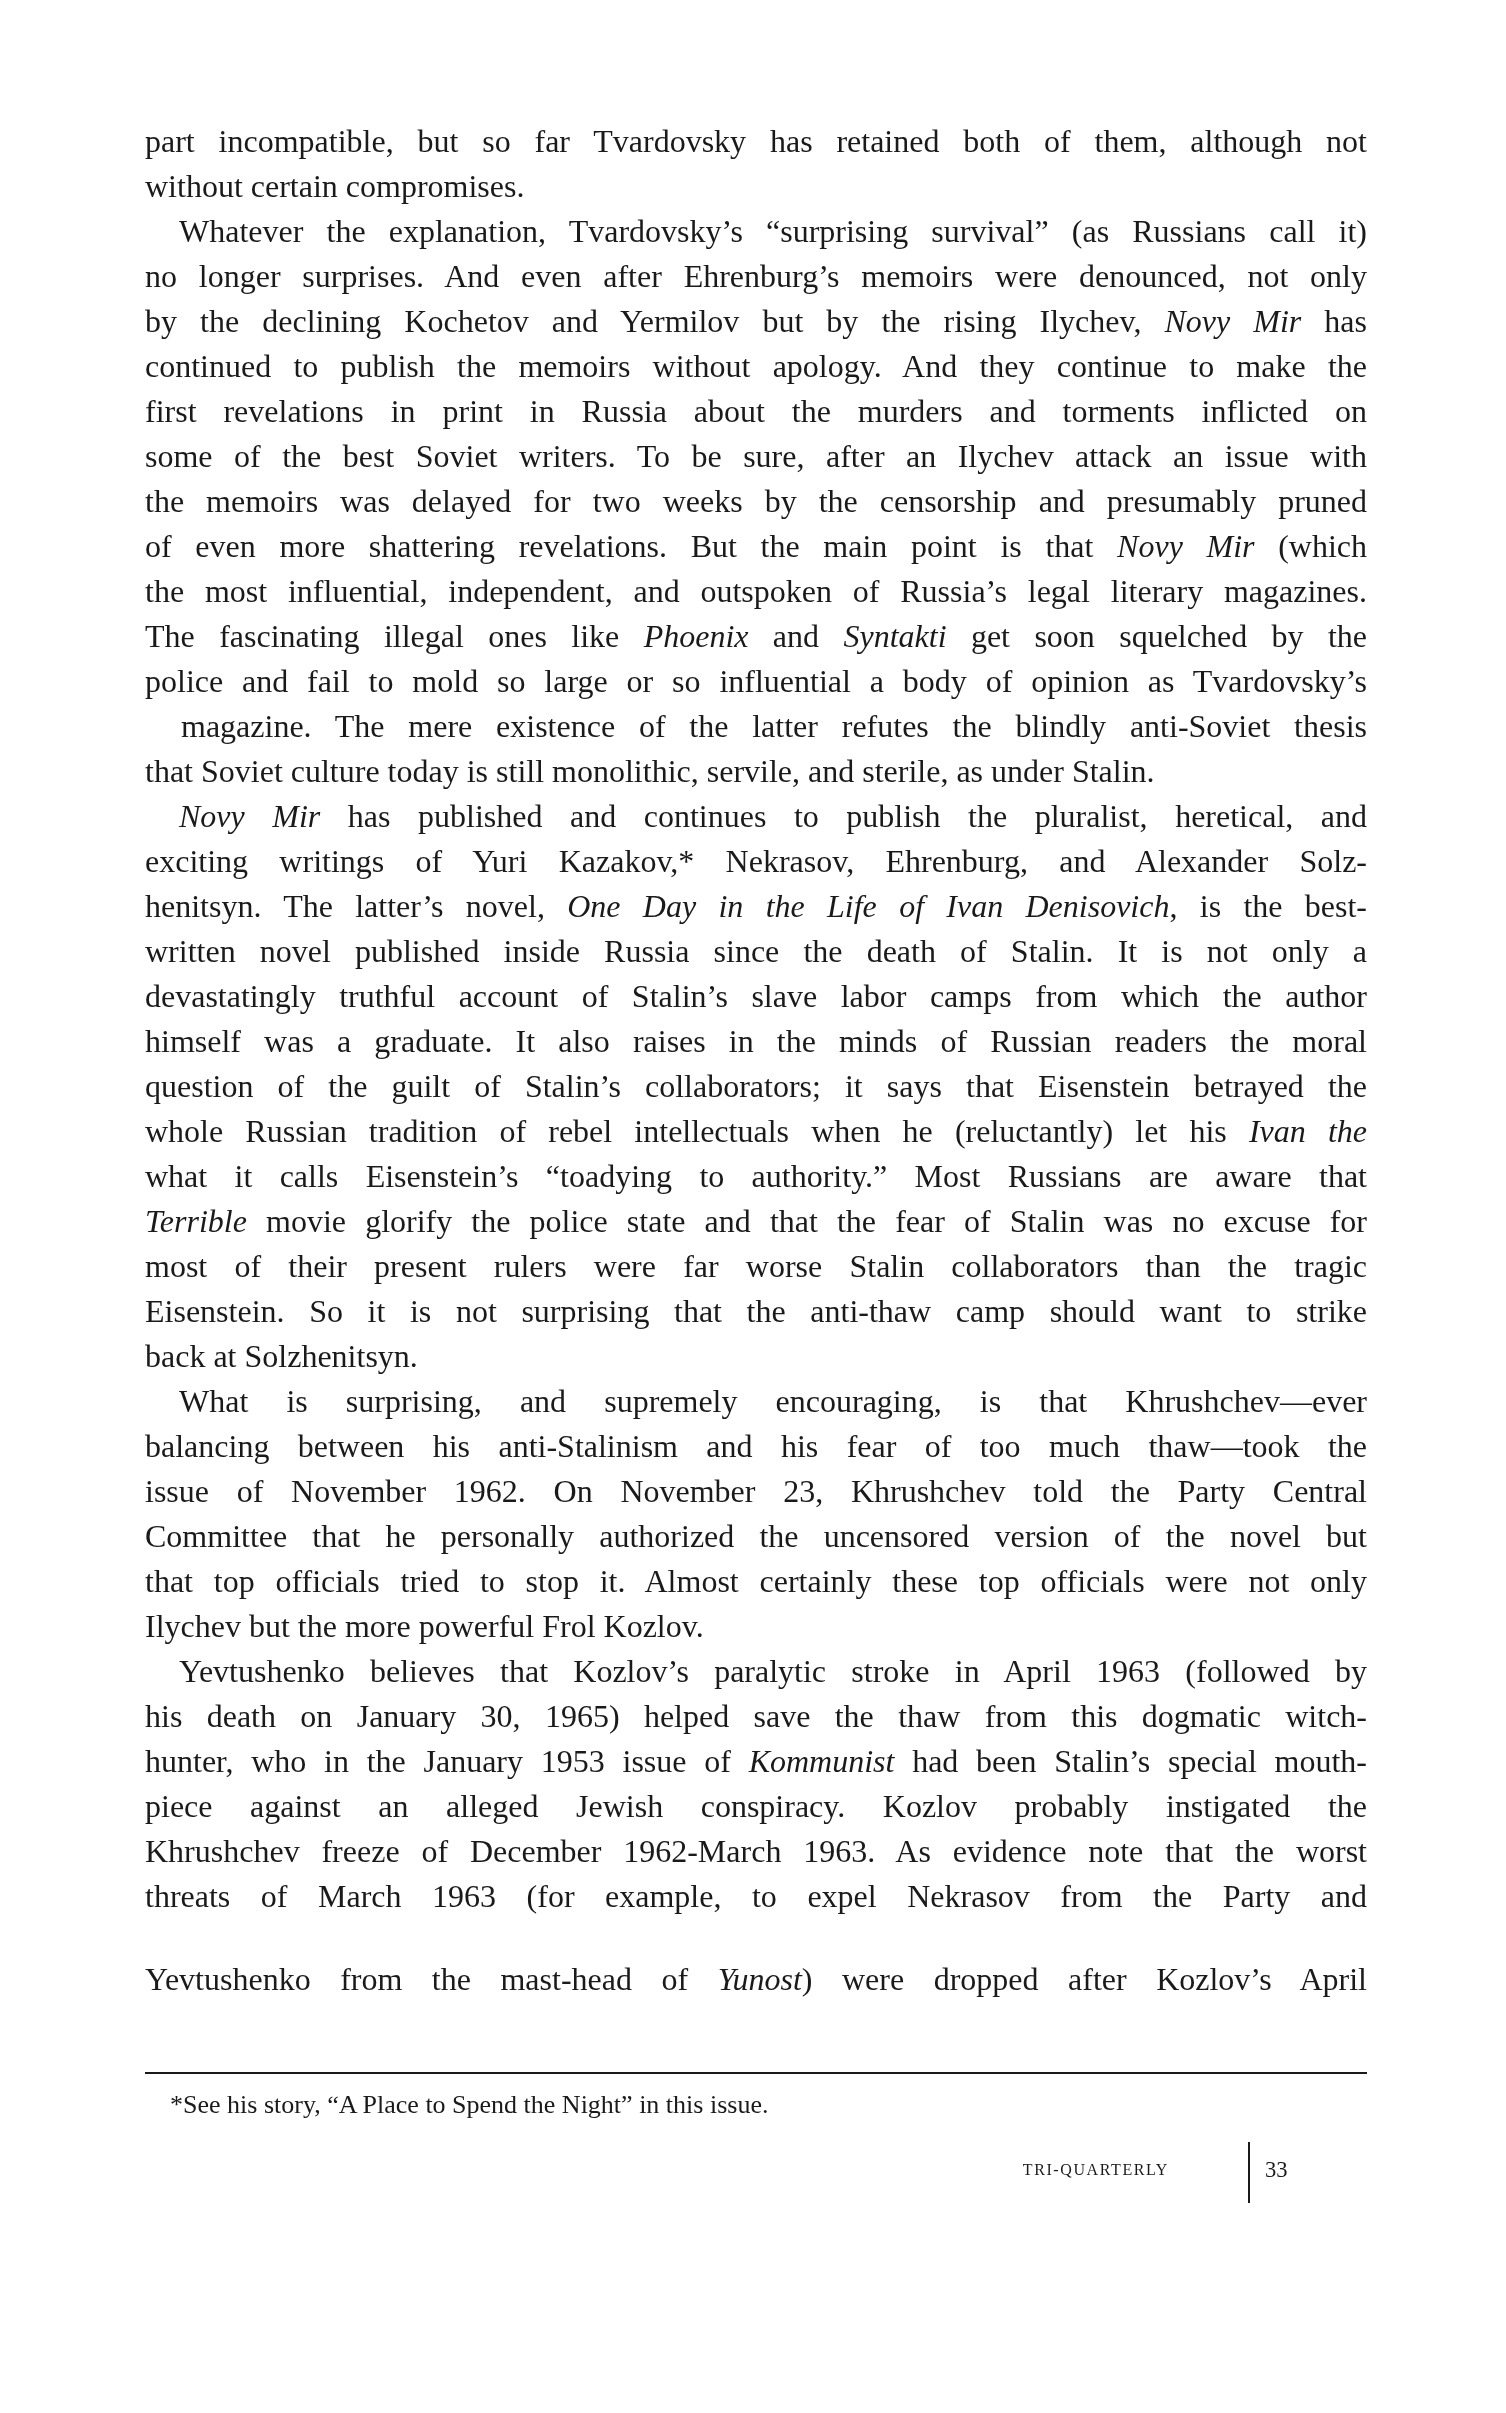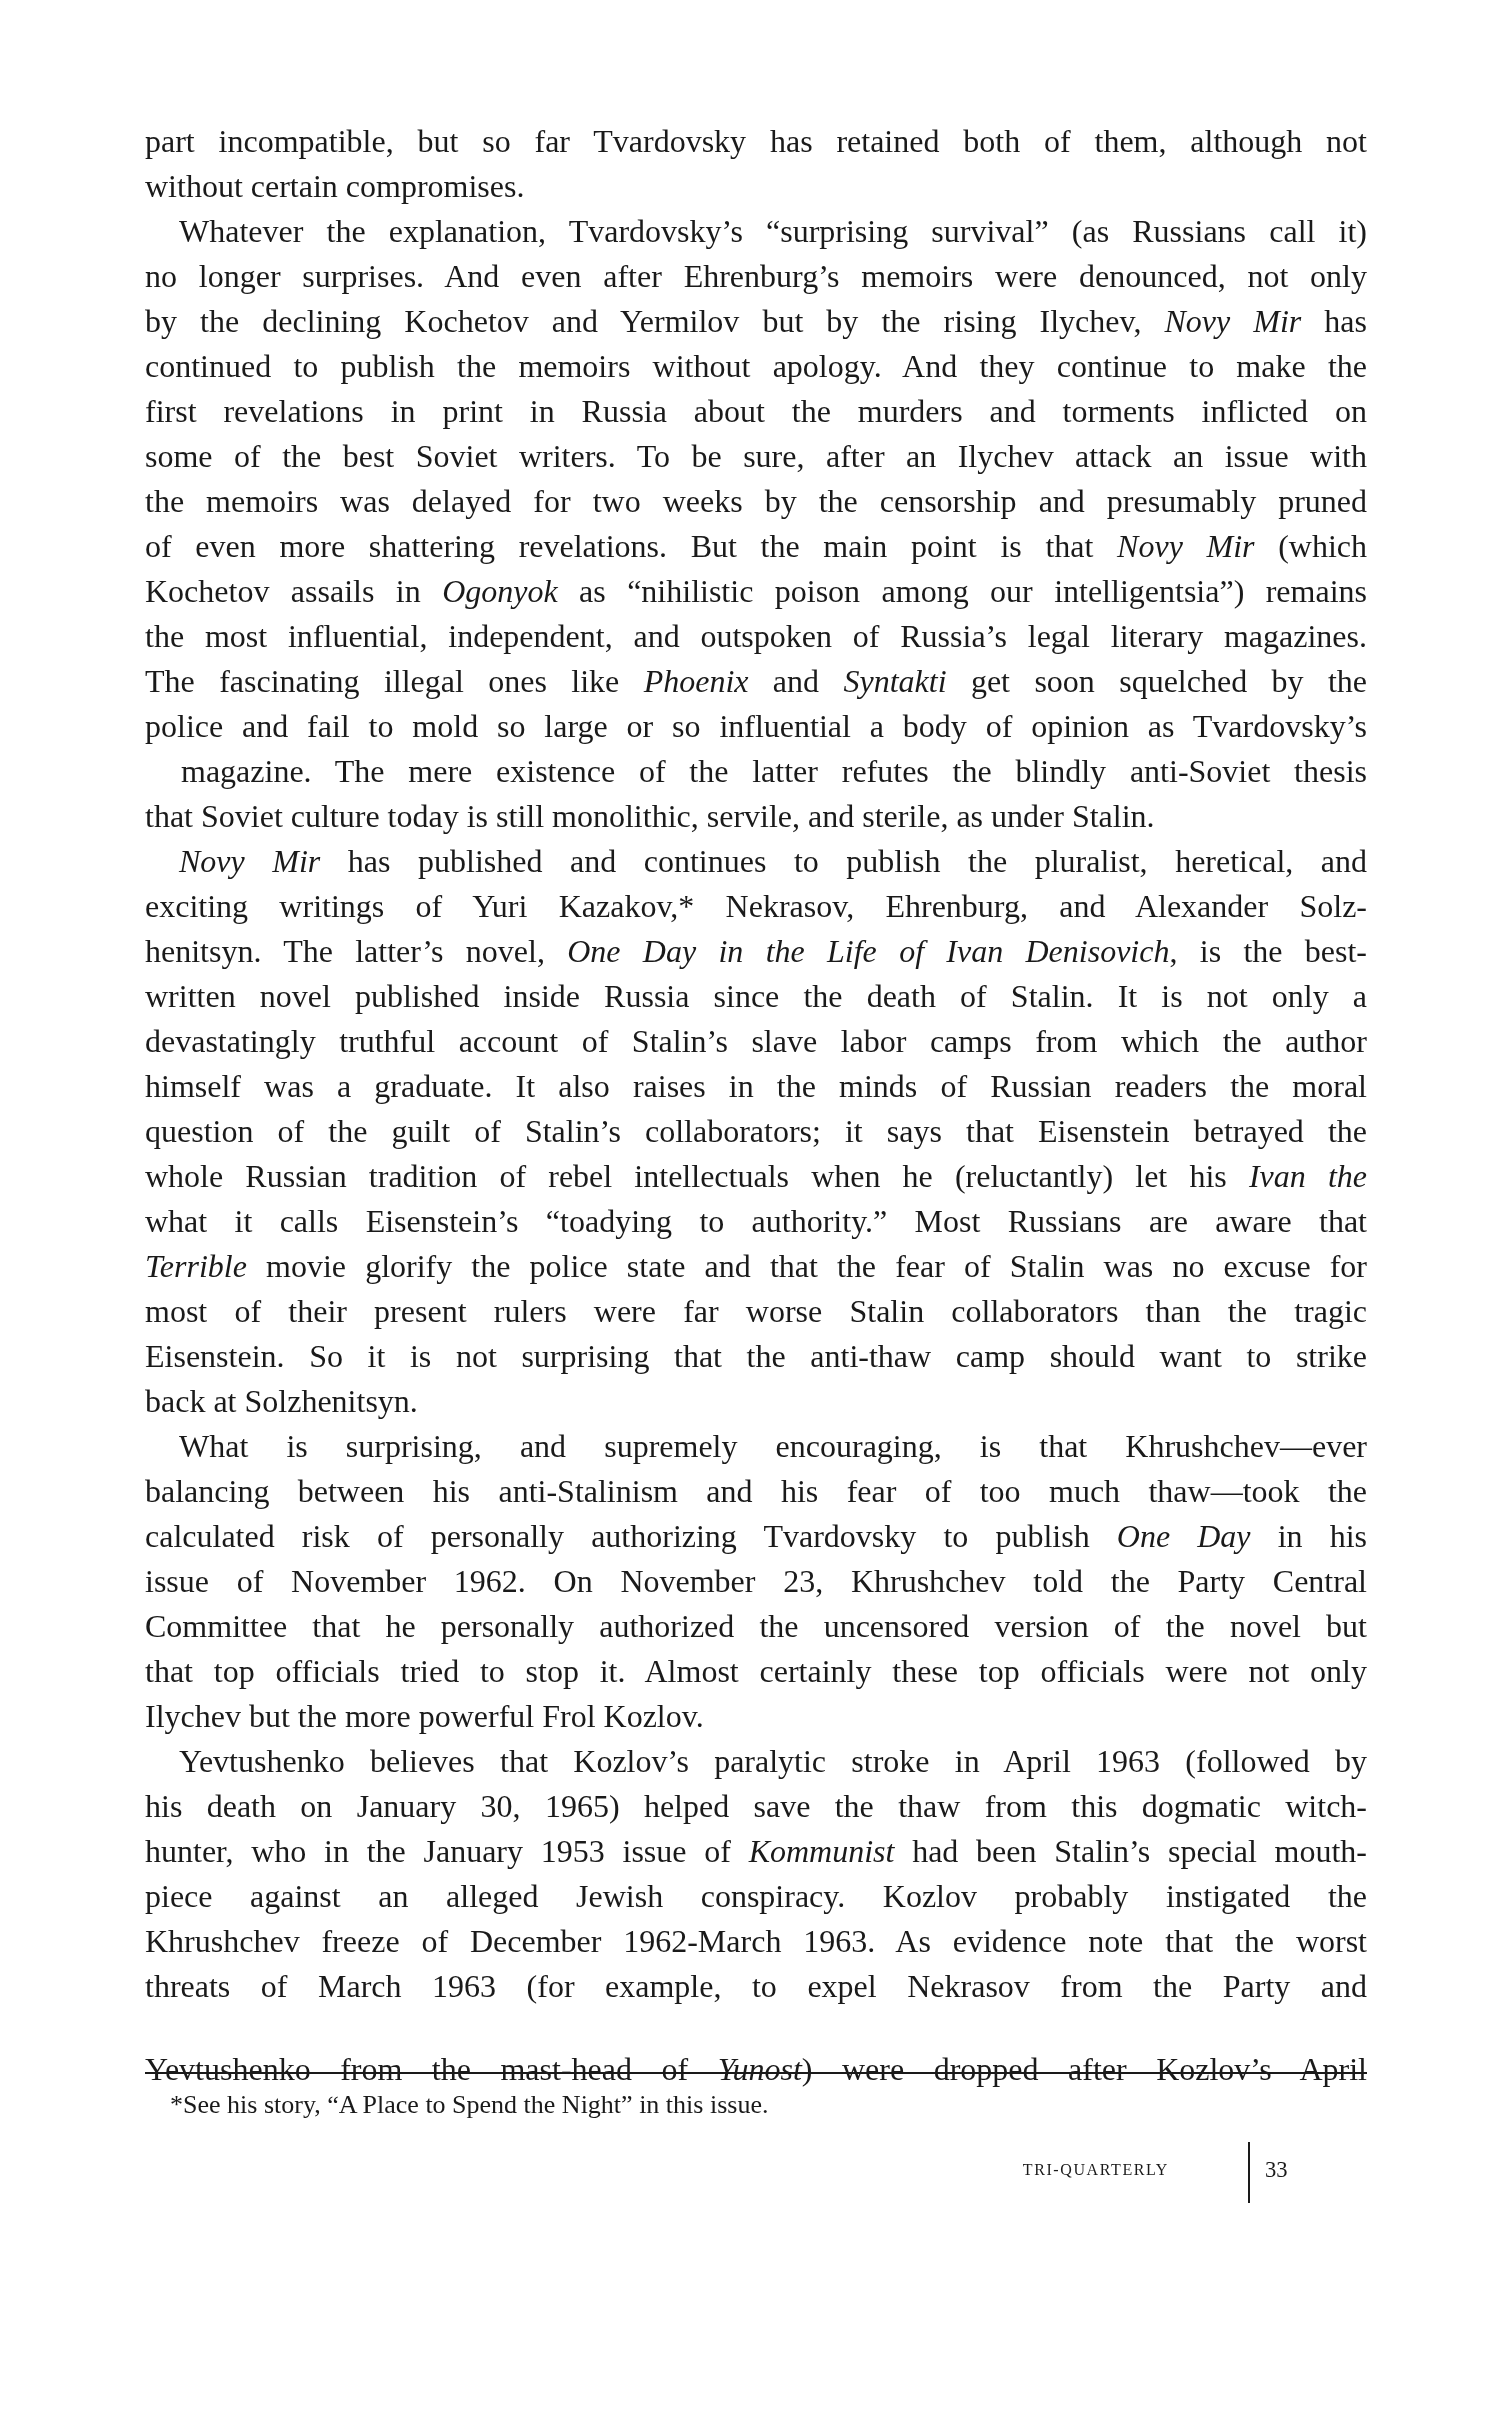--- a/index.html
+++ b/index.html
@@ -98,42 +98,40 @@
       <div class="line" style="word-spacing: 0px;"><span class="seg">part incompatible, but so far Tvardovsky has retained both of them, although not</span></div>
       <div class="line last"><span class="seg">without certain compromises.</span></div>
       <div class="line indent" style="word-spacing: 0px;"><span class="seg">Whatever the explanation, Tvardovsky’s “surprising survival” (as Russians call it)</span></div>
       <div class="line" style="word-spacing: 0px;"><span class="seg">no longer surprises. And even after Ehrenburg’s memoirs were denounced, not only</span></div>
       <div class="line" style="word-spacing: 0px;"><span class="seg">by the declining Kochetov and Yermilov but by the rising Ilychev, </span><span class="seg italic">Novy Mir</span><span class="seg"> has</span></div>
       <div class="line" style="word-spacing: 0px;"><span class="seg">continued to publish the memoirs without apology. And they continue to make the</span></div>
       <div class="line" style="word-spacing: 0px;"><span class="seg">first revelations in print in Russia about the murders and torments inflicted on</span></div>
       <div class="line" style="word-spacing: 0px;"><span class="seg">some of the best Soviet writers. To be sure, after an Ilychev attack an issue with</span></div>
       <div class="line" style="word-spacing: 0px;"><span class="seg">the memoirs was delayed for two weeks by the censorship and presumably pruned</span></div>
       <div class="line" style="word-spacing: 0px; letter-spacing: 0px;"><span class="seg">of even more shattering revelations. But the main point is that </span><span class="seg italic">Novy Mir</span><span class="seg"> (which</span></div>
-      <div class="line" style="word-spacing: 0px;"><span class="seg">Kochetov assails in </span><span class="seg italic">Ogonyok</span><span class="seg"> as “nihilistic poison among our intelligentsia”) remains</span></div>
       <div class="line" style="word-spacing: 0px;"><span class="seg">the most influential, independent, and outspoken of Russia’s legal literary magazines.</span></div>
       <div class="line" style="word-spacing: 0px;"><span class="seg">The fascinating illegal ones like </span><span class="seg italic">Phoenix</span><span class="seg"> and </span><span class="seg italic">Syntakti</span><span class="seg"> get soon squelched by the</span></div>
       <div class="line" style="word-spacing: 0px;"><span class="seg">police and fail to mold so large or so influential a body of opinion as Tvardovsky’s</span></div>
       <div class="line" style="word-spacing: 0px; margin-left: 36px;"><span class="seg">magazine. The mere existence of the latter refutes the blindly anti-Soviet thesis</span></div>
       <div class="line last"><span class="seg">that Soviet culture today is still monolithic, servile, and sterile, as under Stalin.</span></div>
       <div class="line indent" style="word-spacing: 0px;"><span class="seg italic">Novy Mir</span><span class="seg"> has published and continues to publish the pluralist, heretical, and</span></div>
       <div class="line" style="word-spacing: 0px;"><span class="seg">exciting writings of Yuri Kazakov,* Nekrasov, Ehrenburg, and Alexander Solz-</span></div>
       <div class="line" style="word-spacing: 0px; letter-spacing: 0px;"><span class="seg">henitsyn. The latter’s novel, </span><span class="seg italic">One Day in the Life of Ivan Denisovich</span><span class="seg">, is the best-</span></div>
       <div class="line" style="word-spacing: 0px;"><span class="seg">written novel published inside Russia since the death of Stalin. It is not only a</span></div>
       <div class="line" style="word-spacing: 0px;"><span class="seg">devastatingly truthful account of Stalin’s slave labor camps from which the author</span></div>
       <div class="line" style="word-spacing: 0px;"><span class="seg">himself was a graduate. It also raises in the minds of Russian readers the moral</span></div>
       <div class="line" style="word-spacing: 0px;"><span class="seg">question of the guilt of Stalin’s collaborators; it says that Eisenstein betrayed the</span></div>
       <div class="line" style="word-spacing: 0px;"><span class="seg">whole Russian tradition of rebel intellectuals when he (reluctantly) let his </span><span class="seg italic">Ivan the</span></div>
       <div class="line" style="word-spacing: 0px;"><span class="seg">what it calls Eisenstein’s “toadying to authority.” Most Russians are aware that</span></div>
       <div class="line" style="word-spacing: 0px;"><span class="seg italic">Terrible</span><span class="seg"> movie glorify the police state and that the fear of Stalin was no excuse for</span></div>
       <div class="line" style="word-spacing: 0px;"><span class="seg">most of their present rulers were far worse Stalin collaborators than the tragic</span></div>
       <div class="line" style="word-spacing: 0px;"><span class="seg">Eisenstein. So it is not surprising that the anti-thaw camp should want to strike</span></div>
       <div class="line last"><span class="seg">back at Solzhenitsyn.</span></div>
       <div class="line indent" style="word-spacing: 0px;"><span class="seg">What is surprising, and supremely encouraging, is that Khrushchev—ever</span></div>
       <div class="line" style="word-spacing: 0px;"><span class="seg">balancing between his anti-Stalinism and his fear of too much thaw—took the</span></div>
-      <div class="line" style="word-spacing: 0px;"><span class="seg">calculated risk of personally authorizing Tvardovsky to publish </span><span class="seg italic">One Day</span><span class="seg"> in his</span></div>
       <div class="line" style="word-spacing: 0px;"><span class="seg">issue of November 1962. On November 23, Khrushchev told the Party Central</span></div>
       <div class="line" style="word-spacing: 0px;"><span class="seg">Committee that he personally authorized the uncensored version of the novel but</span></div>
       <div class="line" style="word-spacing: 0px;"><span class="seg">that top officials tried to stop it. Almost certainly these top officials were not only</span></div>
       <div class="line last"><span class="seg">Ilychev but the more powerful Frol Kozlov.</span></div>
       <div class="line indent" style="word-spacing: 0px;"><span class="seg">Yevtushenko believes that Kozlov’s paralytic stroke in April 1963 (followed by</span></div>
       <div class="line" style="word-spacing: 0px;"><span class="seg">his death on January 30, 1965) helped save the thaw from this dogmatic witch-</span></div>
       <div class="line" style="word-spacing: 0px;"><span class="seg">hunter, who in the January 1953 issue of </span><span class="seg italic">Kommunist</span><span class="seg"> had been Stalin’s special mouth-</span></div>
       <div class="line" style="word-spacing: 0px;"><span class="seg">piece against an alleged Jewish conspiracy. Kozlov probably instigated the</span></div>
       <div class="line" style="word-spacing: 0px;"><span class="seg">Khrushchev freeze of December 1962-March 1963. As evidence note that the worst</span></div>
       <div class="line" style="word-spacing: 0px;"><span class="seg">threats of March 1963 (for example, to expel Nekrasov from the Party and</span></div>

